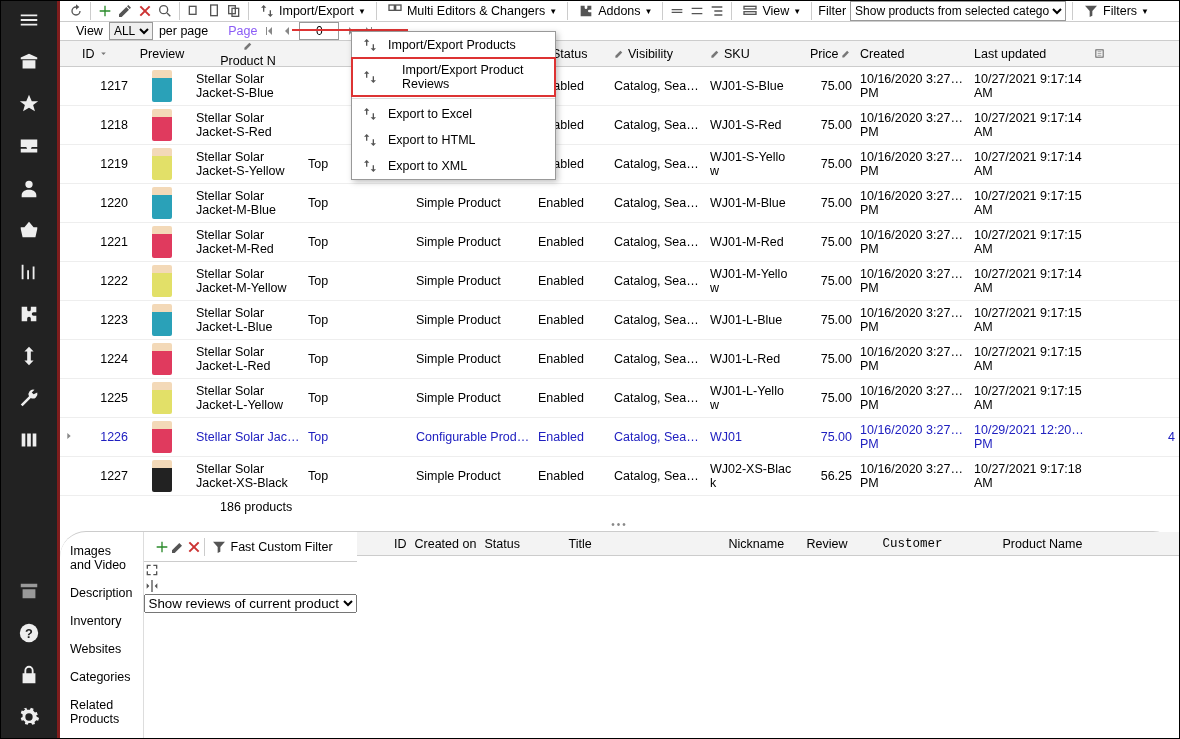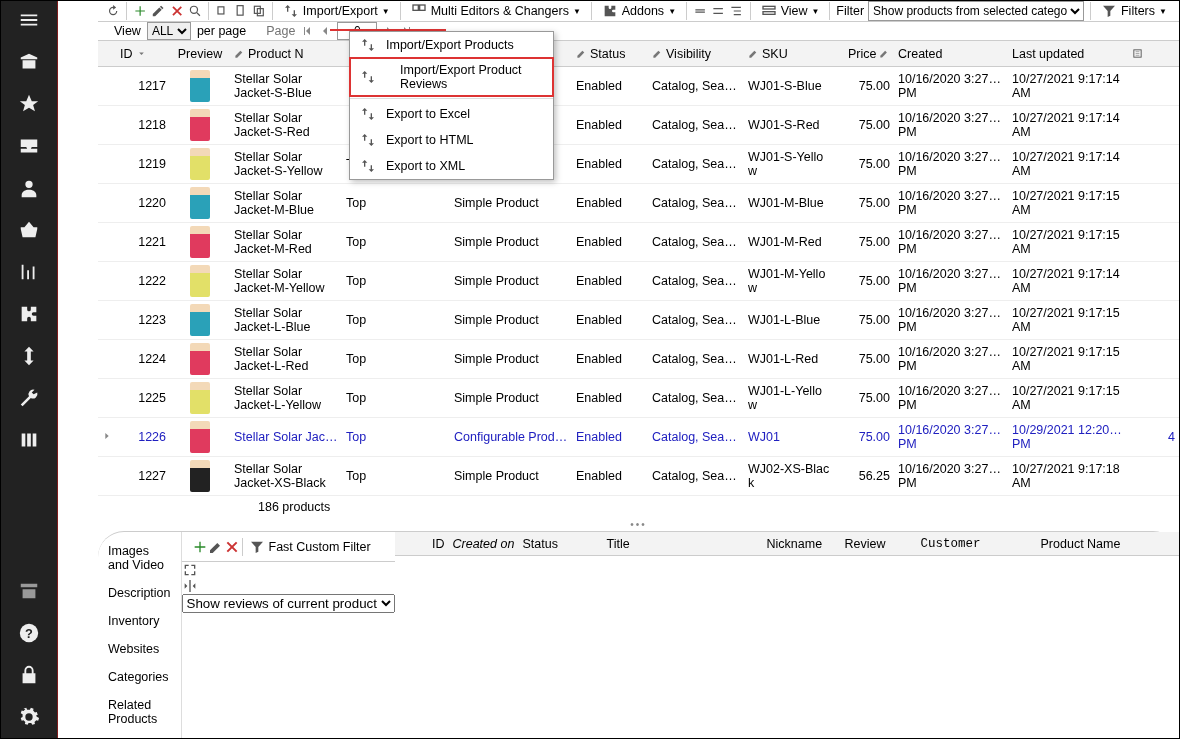--- a/index.html
+++ b/index.html
@@ -1,20 +1,20 @@
 <!DOCTYPE html>
 <html><head>
 <meta charset="utf-8">
 <style>
 * { box-sizing: border-box; margin: 0; padding: 0; font-family: "Segoe UI", Arial, sans-serif; }
 body { width: 1180px; height: 739px; background: #fff; overflow: hidden; border: 1px solid #000; position: relative; }
 .sidebar { position: absolute; left: 0; top: 0; width: 56px; height: 737px; background: #222; display: flex; flex-direction: column; align-items: center; gap: 20px; padding-top: 8px; }
 .sidebar-icon { width: 22px; height: 22px; fill: #eee; cursor: pointer; }
 .sidebar-icon.dim { fill: #999; }
-.main { position: absolute; left: 56px; top: 0; right: 0; bottom: 0; display: flex; flex-direction: column; border-left:1px solid #7f1d1d;padding-left:40px;}
+.main { position: absolute; left: 56px; top: 0; right: 0; bottom: 0; display: flex; flex-direction: column; border-left:3px solid #7f1d1d;}
 .toolbar { height: 30px; display: flex; align-items: center; gap: 4px; padding: 0 8px; border-bottom: 1px solid #ccc; font-size: 12.5px; position: relative; }
 .tb-btn { display: flex; align-items: center; gap: 4px; padding: 2px 4px; cursor: pointer; white-space: nowrap; }
 .tb-sep { width: 1px; height: 18px; background: #ccc; margin: 0 2px; }
 .tb-ico { width: 16px; height: 16px; fill: #555; }
 .toolbar select { font-size: 12px; height: 20px; border: 1px solid #999; background: #fff; }
 .underline-red { position: absolute; height: 2px; background: #d33; top: 28px; left: 232px; width: 116px; }
 .pager { height: 28px; display: flex; align-items: center; gap: 6px; padding: 0 16px; font-size: 12.5px; border-bottom: 1px solid #ccc; }
 .pager select { font-size: 12px; height: 18px; border: 1px solid #999; }
 .pager input { width: 40px; font-size: 12px; height: 18px; border: 1px solid #999; text-align: center; }
 .pg-arrow { cursor: pointer; fill: #888; width: 12px; height: 12px; }
@@ -35,23 +35,23 @@
 .rev-tb { height: 30px; display: flex; align-items: center; padding: 0 10px; border-bottom: 1px solid #ccc; font-size: 12.5px; }
 .rev-grid-head { display: flex; background: #f3f3f3; height: 24px; align-items: center; font-size: 12.5px; border-bottom: 1px solid #ccc; }
 .rev-grid-head > div { padding: 0 4px; }
 
 .dropdown { position: absolute; left: 291px; top: 30px; width: 205px; background: #fff; border: 1px solid #999; box-shadow: 2px 2px 6px rgba(0,0,0,.25); font-size: 12.5px; z-index: 10; }
 .dd-item { display: flex; align-items: center; gap: 10px; padding: 5px 10px; cursor: pointer; }
 .dd-item.hl { border: 2px solid #d33; margin: -1px; padding: 4px 9px; gap: 24px; }
 .dd-sep { height: 1px; background: #ddd; margin: 2px 0; }
 .dd-ico { width: 16px; height: 16px; fill: #555; flex-shrink: 0; }
 
-.c-exp{width:18px;} .c-id{width:54px;text-align:right;} .c-prev{width:60px;display:flex;justify-content:center;} .c-name{width:112px;} .c-attr{width:108px;} .c-type{width:122px;} .c-stat{width:76px;} .c-vis{width:96px;} .c-sku{width:100px;} .c-price{width:50px;text-align:right;} .c-cr{width:114px;} .c-up{width:120px;} .c-end{flex:1;text-align:right;padding-right:12px;}
-
-.r-exp{width:18px;} .r-id{width:36px;text-align:right;} .r-co{width:70px;font-style:italic;} .r-st{width:60px;} .r-ti{width:160px;margin-left:24px;} .r-nick{width:78px;} .r-rev{width:76px;} .r-cust{width:120px;font-family:Liberation Mono, monospace;} .r-pn{width:196px;}
+.c-exp{width:18px;} .c-id{width:54px;text-align:right;} .c-prev{width:60px;display:flex;justify-content:center;} .c-name{width:112px;flex-direction:column;} .c-attr{width:108px;} .c-type{width:122px;} .c-stat{width:76px;} .c-vis{width:96px;} .c-sku{width:100px;} .c-price{width:50px;text-align:right;} .c-cr{width:114px;} .c-up{width:120px;} .c-end{flex:1;text-align:right;padding-right:12px;}
+
+.r-exp{width:18px;} .r-id{width:36px;text-align:right;} .r-co{width:70px;} .r-st{width:60px;} .r-ti{width:160px;margin-left:24px;} .r-nick{width:78px;} .r-rev{width:76px;} .r-cust{width:120px;font-family:Liberation Mono, monospace;} .r-pn{width:196px;}
 .arrow-exp { width:10px;height:10px;fill:#888;}
 .row-wrap{line-height:1.15;}
 </style>
 </head>
 <body>
 
 <div class="sidebar">
   <svg class="sidebar-icon" viewBox="0 0 24 24">
       <path d="M3 6h18v2H3zM3 11h18v2H3zM3 16h18v2H3z"></path>
     </svg>
@@ -222,21 +222,21 @@
         </svg>
         <span>Export to XML</span>
       </div>
     </div>
 
   <div class="pager">
     <span>View</span>
     <select><option>ALL</option></select>
     <span>per page</span>
     <span style="width:8px;"></span>
-    <span style="color:#737373">Page</span>
+    <span style="color:#8b5cf6">Page</span>
     <svg class="pg-arrow" viewBox="0 0 24 24">
         <path d="M6 4h2v16H6zM18 4l-8 8 8 8z"></path>
       </svg>
     <svg class="pg-arrow" viewBox="0 0 24 24">
         <path d="M16 4l-8 8 8 8z"></path>
       </svg>
     <input value="0" style="">
     <svg class="pg-arrow" viewBox="0 0 24 24">
         <path d="M8 4l8 8-8 8z"></path>
       </svg>

